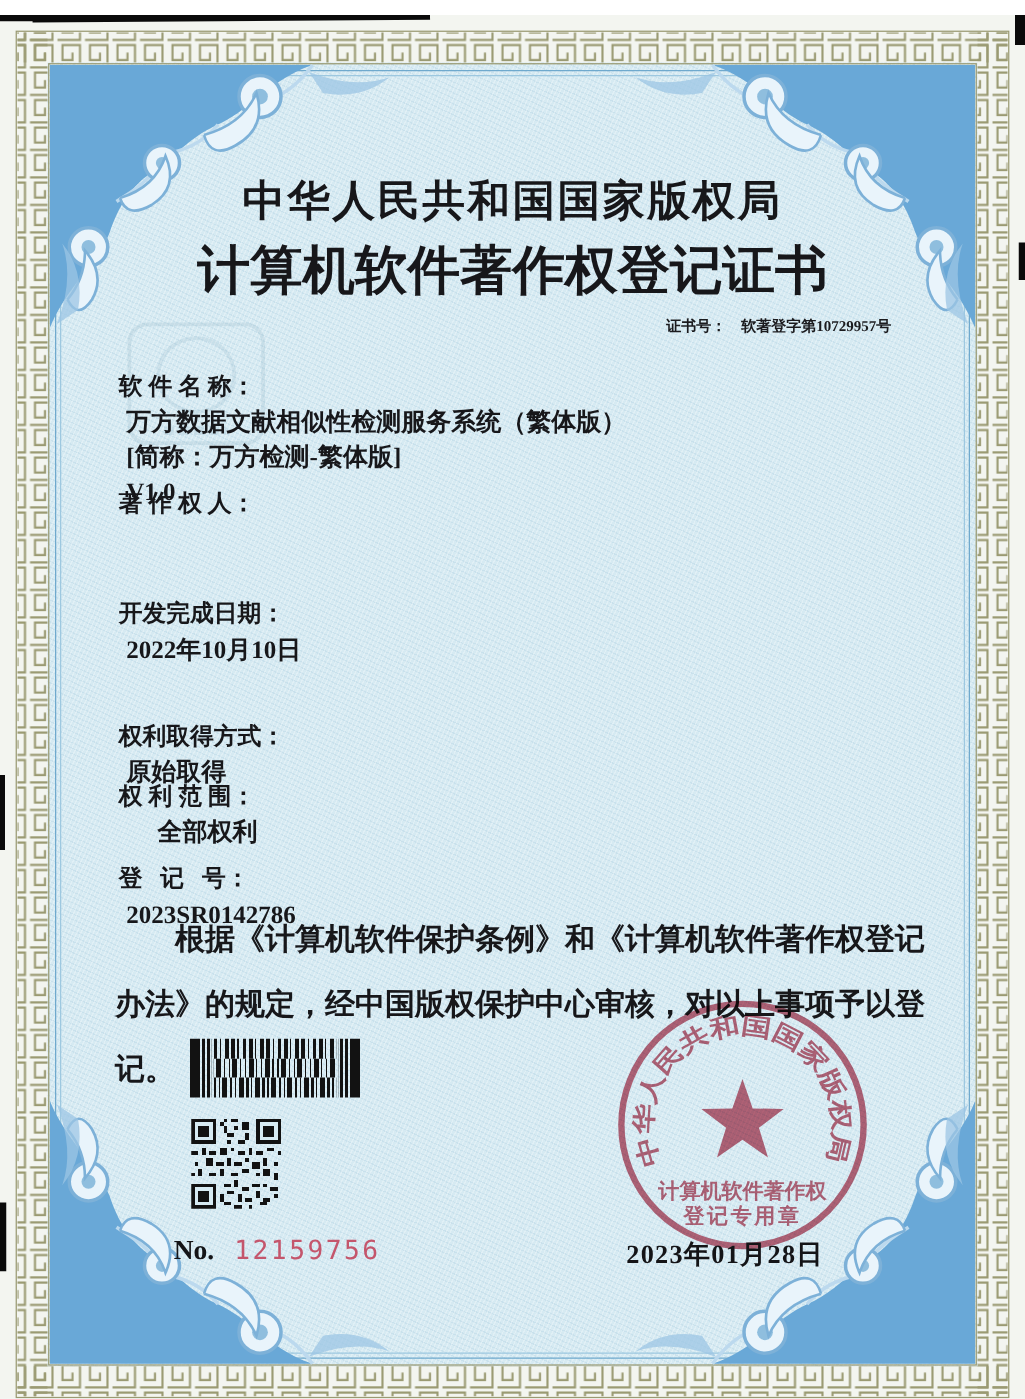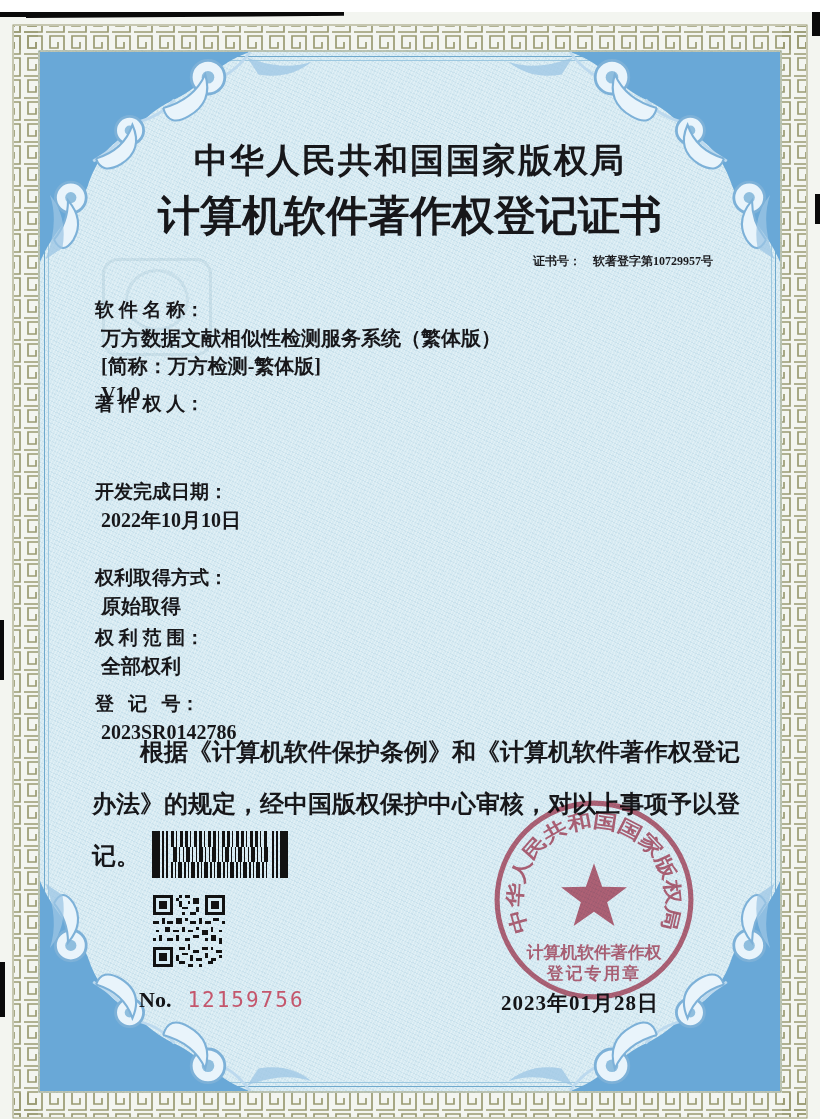--- a/index.html
+++ b/index.html
@@ -30,21 +30,21 @@
     font-size:34px;font-weight:700;letter-spacing:2px;color:#17171a;}
   .cert-title{position:absolute;top:176px;left:0;width:100%;text-align:center;
     font-size:42px;font-weight:700;letter-spacing:0px;color:#17171a;}
   .cert-no{position:absolute;top:241px;right:107px;font-size:12px;font-weight:700;color:#1b1b1e;}
   .cert-no .lab{margin-right:12px;}
 
   .row{position:absolute;left:95px;display:flex;align-items:flex-start;color:#17171a;flex-direction:column;}
   .row .lab{width:136px;white-space:pre;font-size:19px;font-weight:700;flex:none;line-height:28px;}
   .row .val{font-size:20px;font-weight:700;margin-left:6px;line-height:28px;}
   .r0{top:284px;} .r1{top:378px;} .r2{top:466px;} .r3{top:515px;}
-  .r4{top:552px;} .r5{top:612px;} .r6{top:678px;}
+  .r4{top:564px;} .r5{top:612px;align-items:center;} .r6{top:678px;}
 
   .statement{position:absolute;left:92px;top:714px;width:648px;font-size:24px;font-weight:700;
     line-height:52px;text-indent:2em;text-align:justify;color:#17171a;}
 
   
   .barcode{position:absolute;left:152px;top:819px;width:136px;height:47px;display:flex;}
   .bc-end{width:17px;flex:none;background:repeating-linear-gradient(90deg,#121212 0 8px,rgba(0,0,0,0) 8px 10px,#121212 10px 12px,rgba(0,0,0,0) 12px 14px,#121212 14px 16px,rgba(0,0,0,0) 16px 17px);}
   .bc-r{transform:scaleX(-1);}
   .bc-mid{flex:1;display:flex;flex-direction:column;margin:0 2px;}
   .bc-mid i{flex:1;display:block;}

